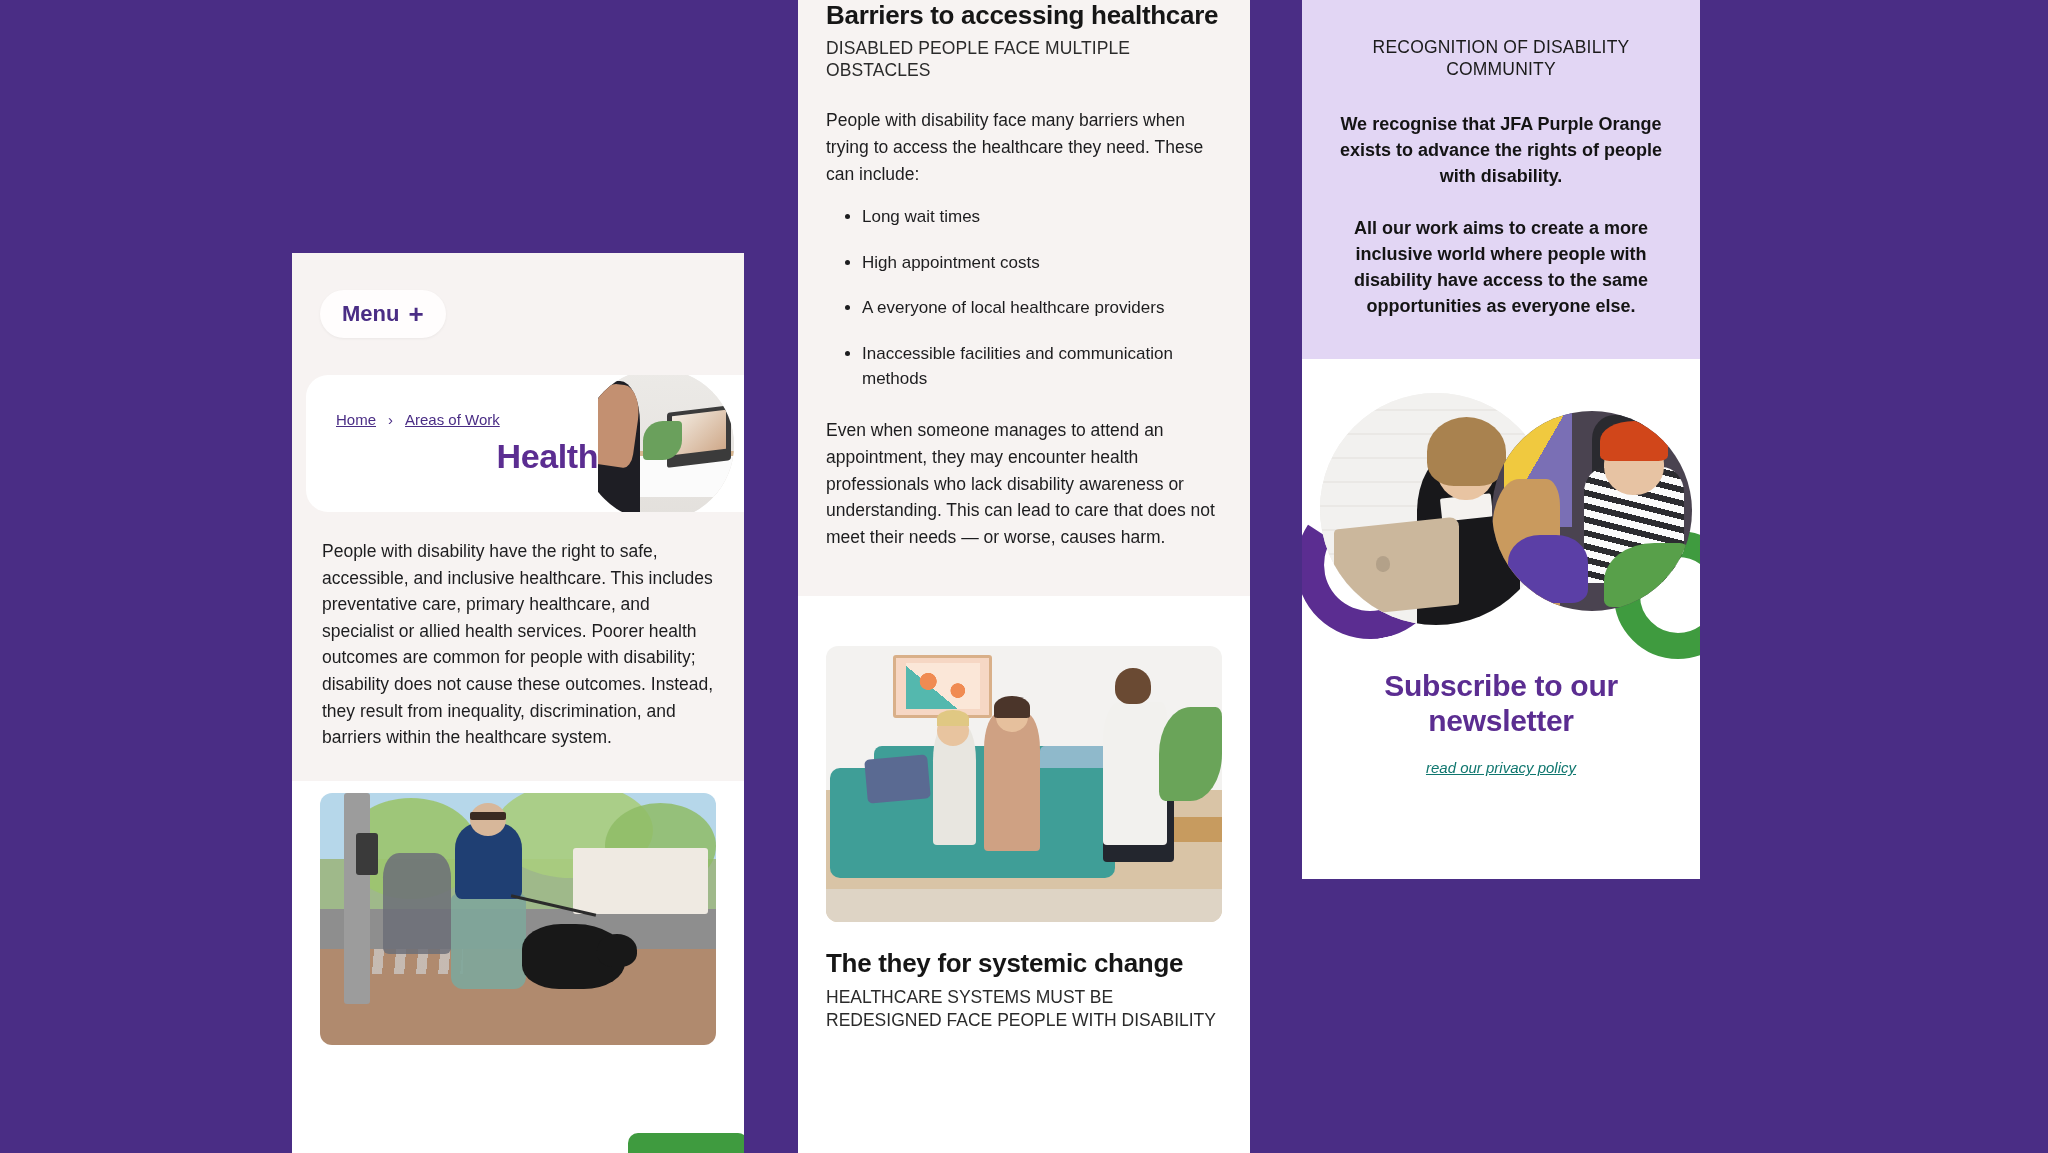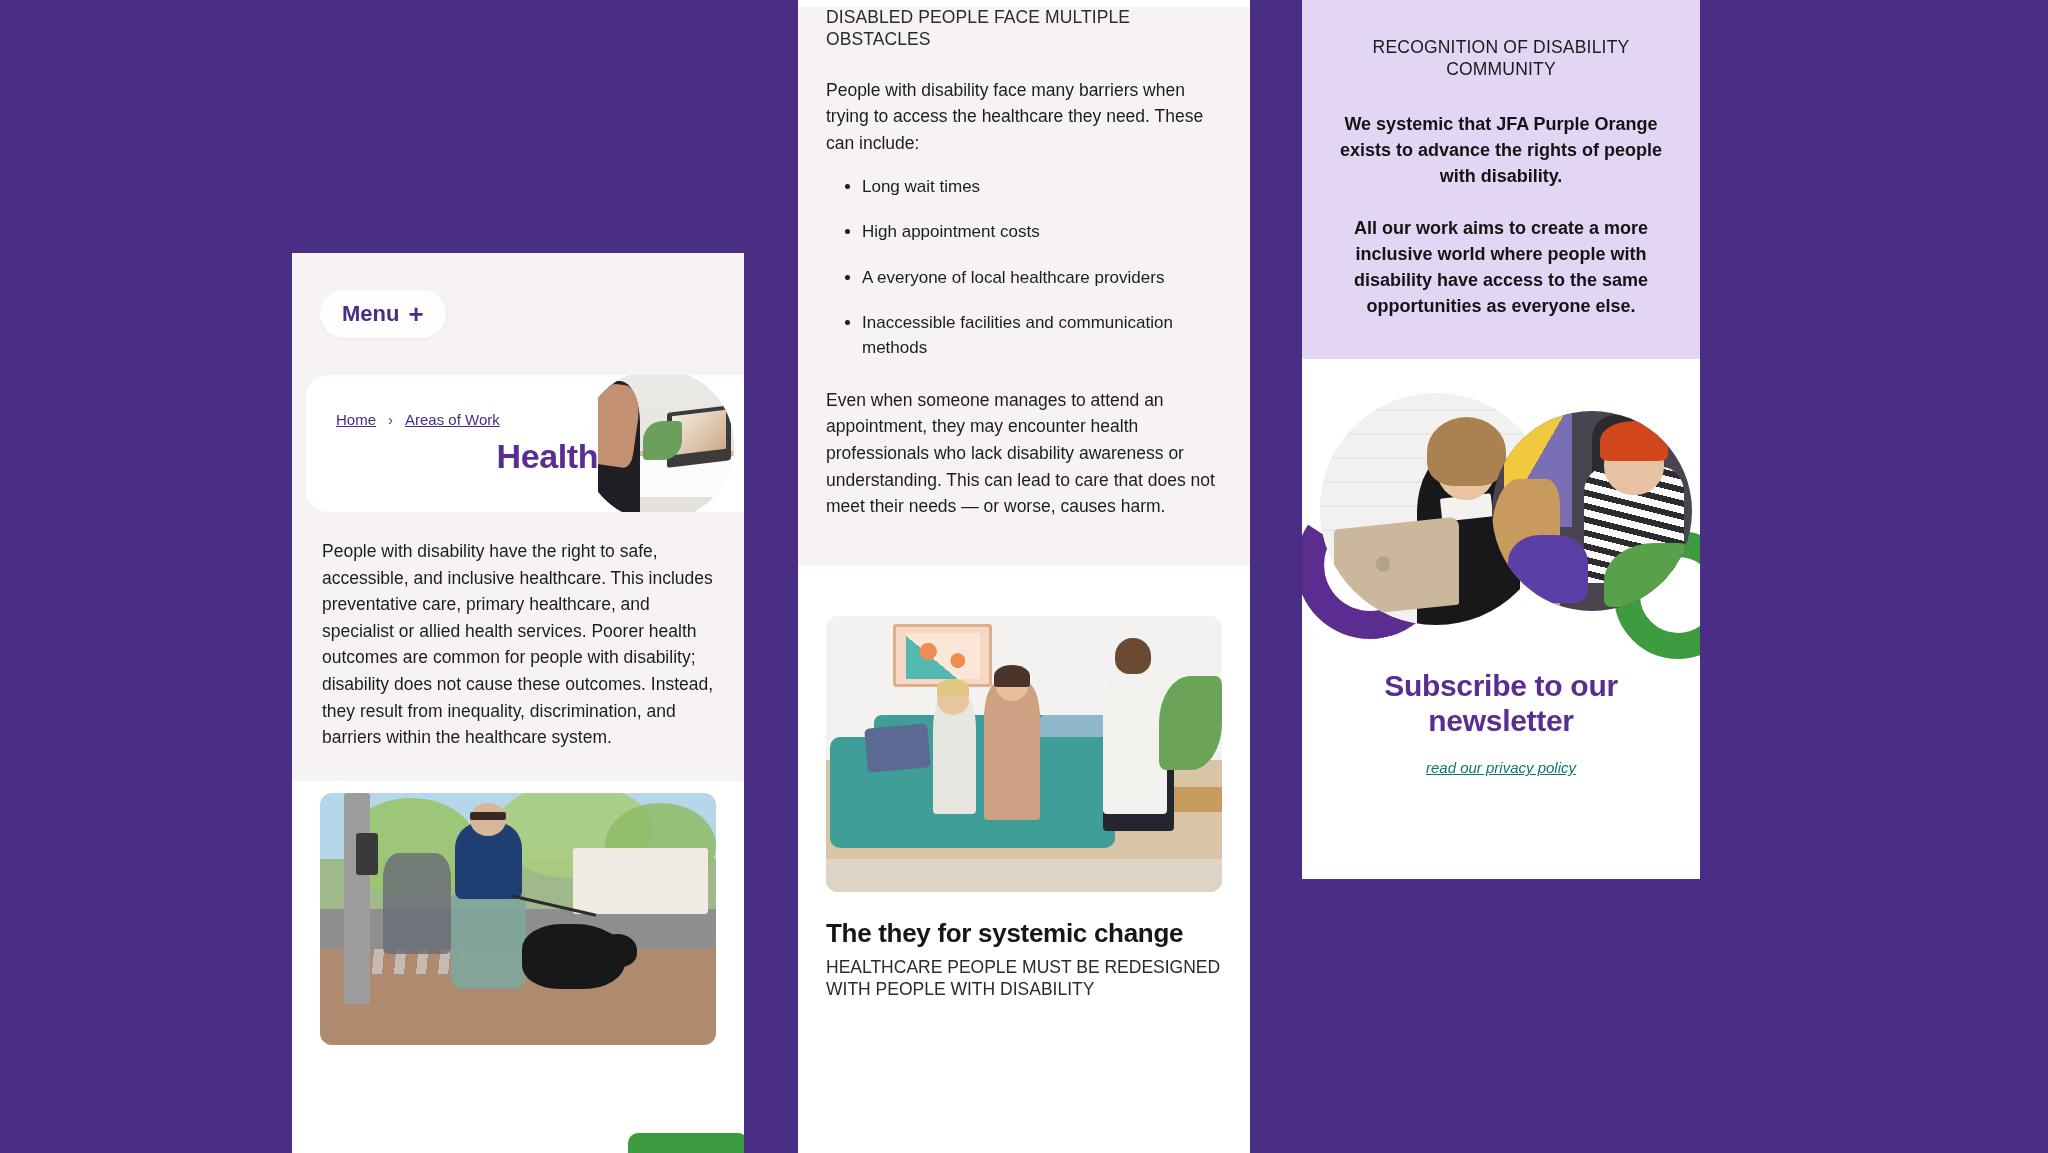--- a/index.html
+++ b/index.html
@@ -266,20 +266,21 @@
         <div class="lp-dog-head"></div>
         <div class="lp-pole"></div>
         <div class="lp-box"></div>
       </div>
       <div class="lp-green-btn"></div>
     </div>
   </div>
 
   <div class="panel-mid">
     <div class="mid-top">
+      <h2 class="mid-h2">Barriers to accessing healthcare</h2>
       <div class="mid-kicker">DISABLED PEOPLE FACE MULTIPLE OBSTACLES</div>
       <p class="mid-p">People with disability face many barriers when trying to access the healthcare they need. These can include:</p>
       <ul class="mid-list">
         <li>Long wait times</li>
         <li>High appointment costs</li>
         <li>A everyone of local healthcare providers</li>
         <li>Inaccessible facilities and communication methods</li>
       </ul>
       <p class="mid-p">Even when someone manages to attend an appointment, they may encounter health professionals who lack disability awareness or understanding. This can lead to care that does not meet their needs — or worse, causes harm.</p>
     </div>
@@ -300,28 +301,28 @@
           <div class="mp-mom-head"></div>
           <div class="mp-mom-hair"></div>
         <div class="mp-bench"></div>
         <div class="mp-worker-pants"></div>
         <div class="mp-worker"></div>
           <div class="mp-worker-head"></div>
         <div class="mp-plant"></div>
         <div class="mp-rug"></div>
       </div>
       <h3 class="mid-h3">The they for systemic change</h3>
-      <div class="mid-kicker2">HEALTHCARE PEOPLE MUST BE REDESIGNED WITH PEOPLE WITH DISABILITY</div>
+      <div class="mid-kicker2">HEALTHCARE SYSTEMS MUST BE REDESIGNED FACE PEOPLE WITH DISABILITY</div>
     </div>
   </div>
 
   <div class="panel-right">
     <div class="recog">
       <div class="recog-kicker">RECOGNITION OF DISABILITY COMMUNITY</div>
-      <p class="recog-p">We systemic that JFA Purple Orange exists to advance the rights of people with disability.</p>
+      <p class="recog-p">We recognise that JFA Purple Orange exists to advance the rights of people with disability.</p>
       <p class="recog-p2">All our work aims to create a more inclusive world where people with disability have access to the same opportunities as everyone else.</p>
     </div>
 
     <div class="news">
       <div class="collage">
         <div class="ring-purple"></div>
         <div class="ring-green"></div>
         <div class="circ circ-a">
           <div class="ca-wall"></div>
           <div class="ca-person"></div>

